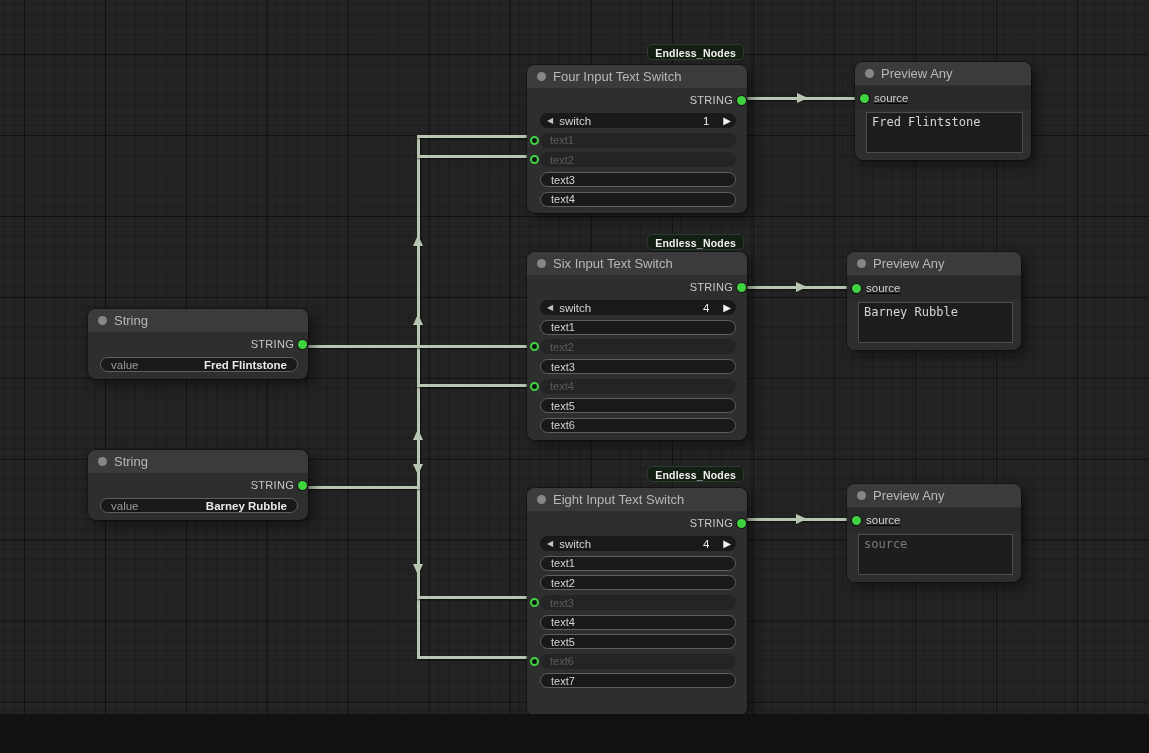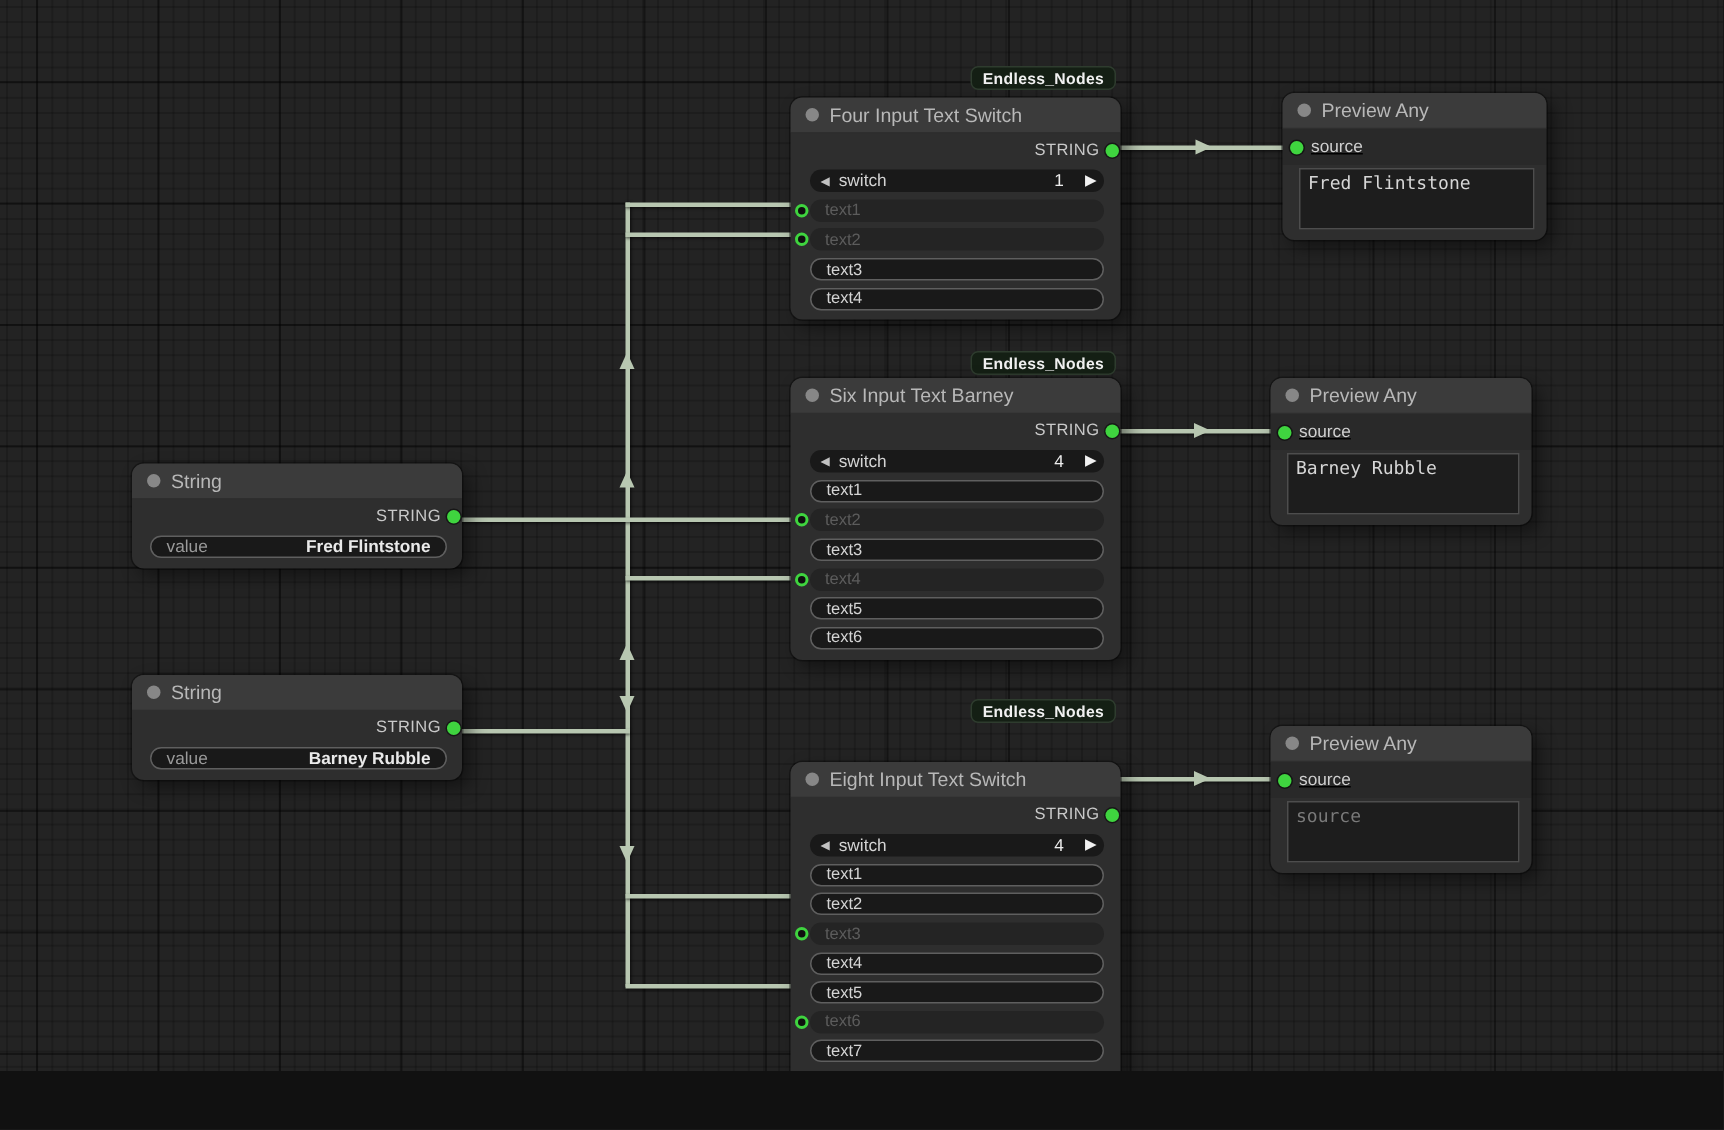--- a/index.html
+++ b/index.html
@@ -147,21 +147,21 @@
         <div class="pill bordered">text3</div>
       </div>
     <div class="wrow">
         <div class="pill bordered">text4</div>
       </div>
   </div>
 
   <div class="node" style="left:527px;top:252px;width:220px;height:188px;">
     <div class="ntitle">
       <span class="tdot"></span>
-      <span class="ttext">Six Input Text Barney</span>
+      <span class="ttext">Six Input Text Switch</span>
     </div>
     <div class="outrow">
       <span class="outlabel">STRING</span>
       <span class="outdot"></span>
     </div>
     <div class="wrow">
       <div class="swpill">
         <span class="swprev">◀</span>
         <span class="swlabel">switch</span>
         <span class="swval">4</span>
@@ -183,21 +183,21 @@
       <div class="pill connected">text4</div>
       </div>
     <div class="wrow">
         <div class="pill bordered">text5</div>
       </div>
     <div class="wrow">
         <div class="pill bordered">text6</div>
       </div>
   </div>
 
-  <div class="node" style="left:527px;top:508px;width:220px;height:228px;">
+  <div class="node" style="left:527px;top:488px;width:220px;height:228px;">
     <div class="ntitle">
       <span class="tdot"></span>
       <span class="ttext">Eight Input Text Switch</span>
     </div>
     <div class="outrow">
       <span class="outlabel">STRING</span>
       <span class="outdot"></span>
     </div>
     <div class="wrow">
       <div class="swpill">

